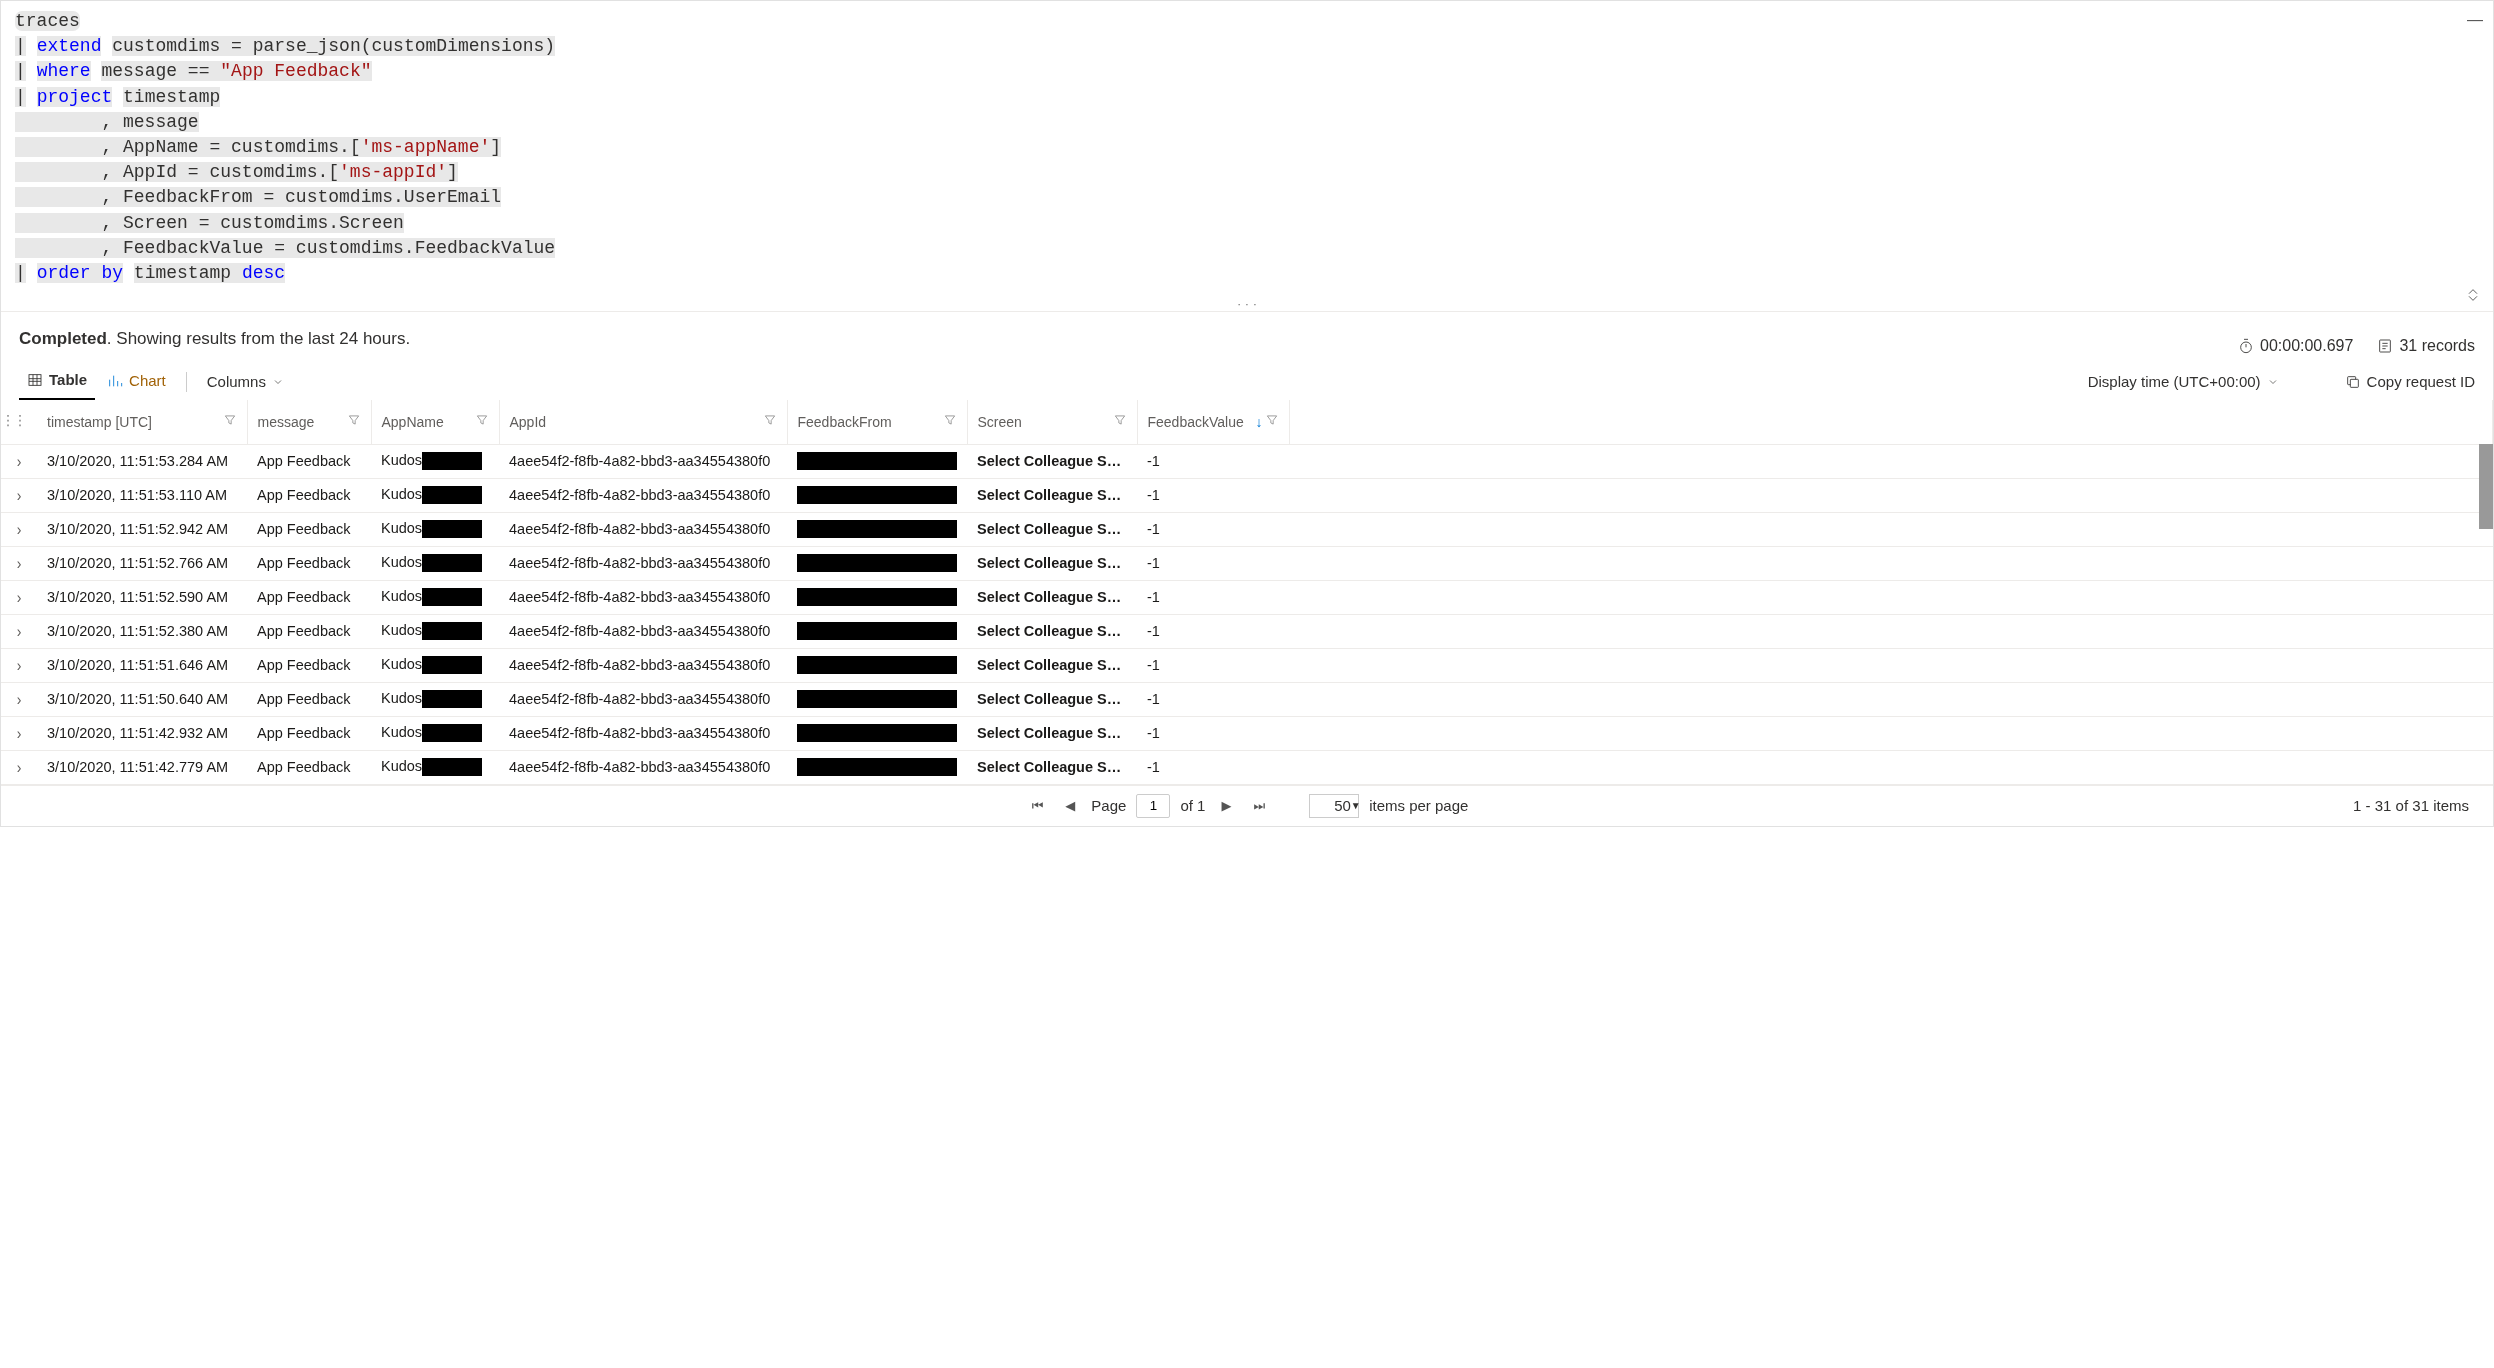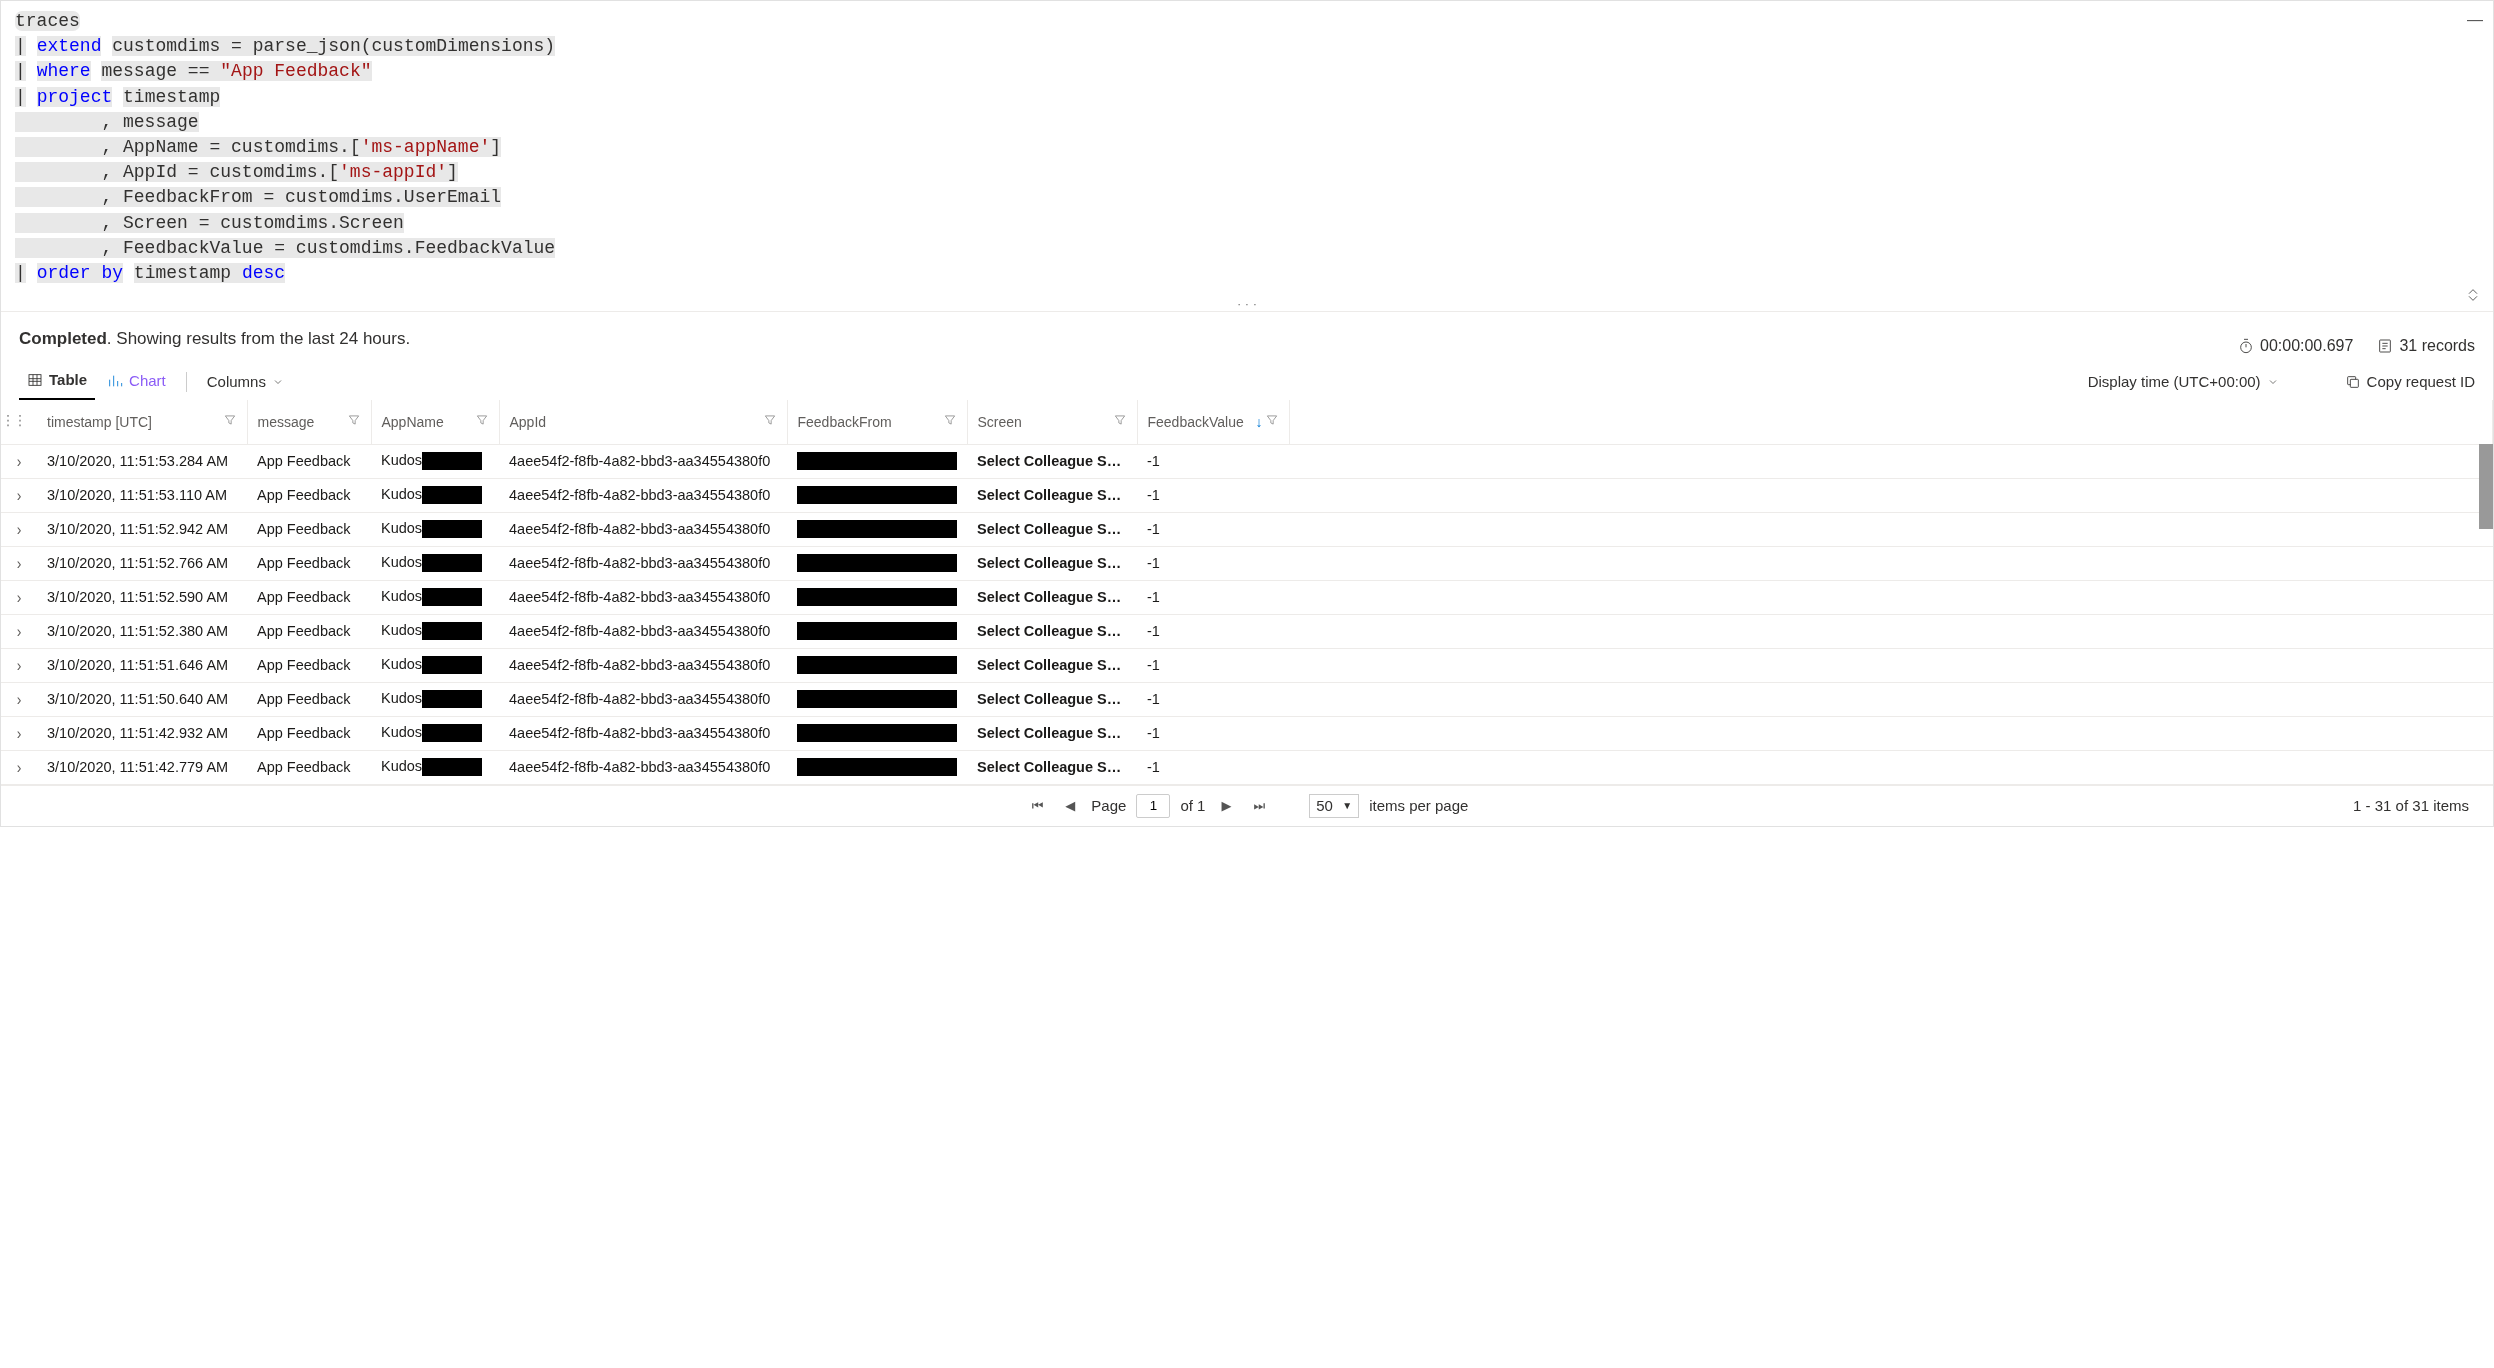--- a/index.html
+++ b/index.html
@@ -72,21 +72,21 @@
       justify-content: space-between;
       align-items: center;
       padding: 4px 18px 0 18px;
     }
     .toolbar-left { display: flex; align-items: center; gap: 4px; }
     .tab {
       display: flex;
       align-items: center;
       gap: 6px;
       padding: 8px 8px 10px 8px;
-      color: #8b5cf6;
+      color: #a16207;
       cursor: pointer;
       font-size: 15px;
     }
     .tab.active {
       color: #323130;
       font-weight: 600;
       border-bottom: 2px solid #000000;
     }
     .tab-sep { width: 1px; height: 20px; background: #ccc; margin: 0 8px; }
     .columns-btn {
@@ -184,21 +184,21 @@
       border: 1px solid #ccc;
       border-radius: 2px;
     }
     .pager .sel-size {
       width: 50px;
       height: 24px;
       border: 1px solid #ccc;
       display: inline-flex;
       align-items: center;
       justify-content: space-between;
-      padding: 0 6px;
+      padding: 0 24px;
     }
     .pager .summary { position: absolute; right: 24px; }
   </style>
 </head>
 <body>
 
 <div class="container">
 
   <div class="query-panel">
     <div class="query-editor" id="query-editor"><span class="tbl">traces</span>

